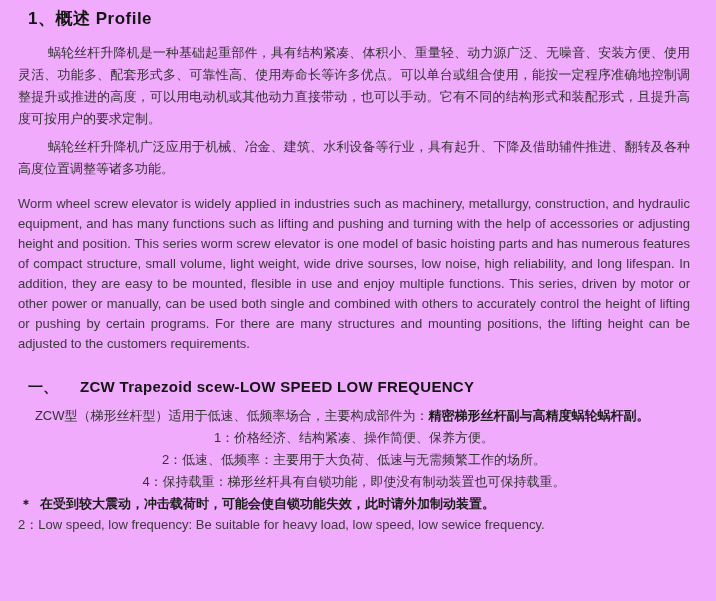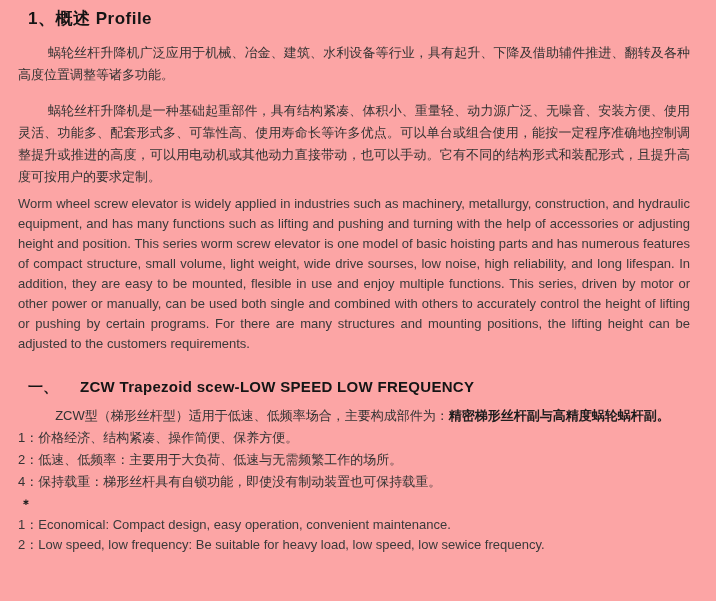--- a/index.html
+++ b/index.html
@@ -1,17 +1,17 @@
 <!DOCTYPE html>
 <html><head>
 <meta charset="utf-8">
 <style>
   html,body{margin:0;padding:0;background:#f4f4f4;}
   .page{
-    width:716px;height:601px;background:#fca5a5;overflow:hidden;
+    width:716px;height:601px;background:#f0abfc;overflow:hidden;
     font-family:"Liberation Sans","DejaVu Sans",sans-serif;
     color:#333;position:relative;box-sizing:border-box;
     padding:6px 26px 0 18px;
   }
   .page-title{
     font-size:17px;font-weight:bold;color:#151515;
     margin:2px 0 12px 10px;letter-spacing:0.5px;line-height:22px;
   }
   .para-cn{
     font-size:13px;line-height:22px;text-align:justify;
@@ -23,66 +23,66 @@
     margin:6px 0 0 0;color:#3a3a3a;
   }
   .section-heading{
     display:flex;align-items:baseline;margin:24px 0 8px 10px;
     font-weight:bold;color:#151515;white-space:nowrap;
   }
   .section-index{font-size:15px;margin-right:22px;}
   .section-title-cn{font-size:16px;margin-right:48px;letter-spacing:0.5px;}
   .section-title-en{font-size:15px;letter-spacing:0.3px;}
   .intro-cn{
-    font-size:13px;line-height:22px;text-indent:1.3em;margin:0;color:#333;text-align:center;
+    font-size:13px;line-height:22px;text-indent:1.3em;margin:0;color:#333;
   }
   .intro-cn .bold-tail{font-weight:bold;color:#1d1d1d;}
   .list-cn{font-size:13px;line-height:22px;color:#333;margin:0;}
-  .list-cn .row{white-space:nowrap;}
+  .list-cn .row{white-space:nowrap;text-align:center;}
   .note{
     font-weight:bold;color:#1d1d1d;line-height:22px;font-size:13px;
     display:flex;align-items:baseline;
   }
   .note .star{margin:0 8px 0 2px;font-size:12px;}
   .intro-en{
     font-size:13px;line-height:20px;color:#3a3a3a;
     margin:6px 0 0 14px;text-indent:2.6em;
   }
   .list-en{font-size:13px;line-height:20px;color:#3a3a3a;margin:0;}
 </style>
 </head>
 <body>
 
 <div class="page">
 
   <h1 class="page-title">1、概述 Profile</h1>
 
+  <p class="para-cn tight">蜗轮丝杆升降机是一种基础起重部件，具有结构紧凑、体积小、重量轻、动力源广泛、无噪音、安装方便、使用灵活、功能多、配套形式多、可靠性高、使用寿命长等许多优点。可以单台或组合使用，能按一定程序准确地控制调整提升或推进的高度，可以用电动机或其他动力直接带动，也可以手动。它有不同的结构形式和装配形式，且提升高度可按用户的要求定制。</p>
+
   <p class="para-cn">蜗轮丝杆升降机广泛应用于机械、冶金、建筑、水利设备等行业，具有起升、下降及借助辅件推进、翻转及各种高度位置调整等诸多功能。</p>
-
-  <p class="para-cn tight">蜗轮丝杆升降机是一种基础起重部件，具有结构紧凑、体积小、重量轻、动力源广泛、无噪音、安装方便、使用灵活、功能多、配套形式多、可靠性高、使用寿命长等许多优点。可以单台或组合使用，能按一定程序准确地控制调整提升或推进的高度，可以用电动机或其他动力直接带动，也可以手动。它有不同的结构形式和装配形式，且提升高度可按用户的要求定制。</p>
 
   <p class="para-en">Worm wheel screw elevator is widely applied in industries such as machinery, metallurgy, construction, and hydraulic equipment, and has many functions such as lifting and pushing and turning with the help of accessories or adjusting height and position. This series worm screw elevator is one model of basic hoisting parts and has numerous features of compact structure, small volume, light weight, wide drive sourses, low noise, high reliability, and long lifespan. In addition, they are easy to be mounted, flesible in use and enjoy multiple functions. This series, driven by motor or other power or manually, can be used both single and combined with others to accurately control the height of lifting or pushing by certain programs. For there are many structures and mounting positions, the lifting height can be adjusted to the customers requirements.</p>
 
   <div class="section-heading">
     <span class="section-index">一、</span>
     <span class="section-title-en">ZCW Trapezoid scew-LOW SPEED LOW FREQUENCY</span>
   </div>
 
   <p class="intro-cn"><span>ZCW型（梯形丝杆型）适用于低速、低频率场合，主要构成部件为：</span><span class="bold-tail">精密梯形丝杆副与高精度蜗轮蜗杆副。</span></p>
 
   <div class="list-cn">
     <div class="row">1：价格经济、结构紧凑、操作简便、保养方便。</div>
     <div class="row">2：低速、低频率：主要用于大负荷、低速与无需频繁工作的场所。</div>
     <div class="row">4：保持载重：梯形丝杆具有自锁功能，即使没有制动装置也可保持载重。</div>
   </div>
 
   <div class="note">
     <span class="star">＊</span>
+    <span>在受到较大震动，冲击载荷时，可能会使自锁功能失效，此时请外加制动装置。</span>
   </div>
 
 
   <div class="list-en">
-    <div class="row">1：Economical: Compact design, easy operation, convenient maintenance.</div>
     <div class="row">2：Low speed, low frequency: Be suitable for heavy load, low speed, low sewice frequency.</div>
 
   </div>
 
 </div>
 
 </body></html>

